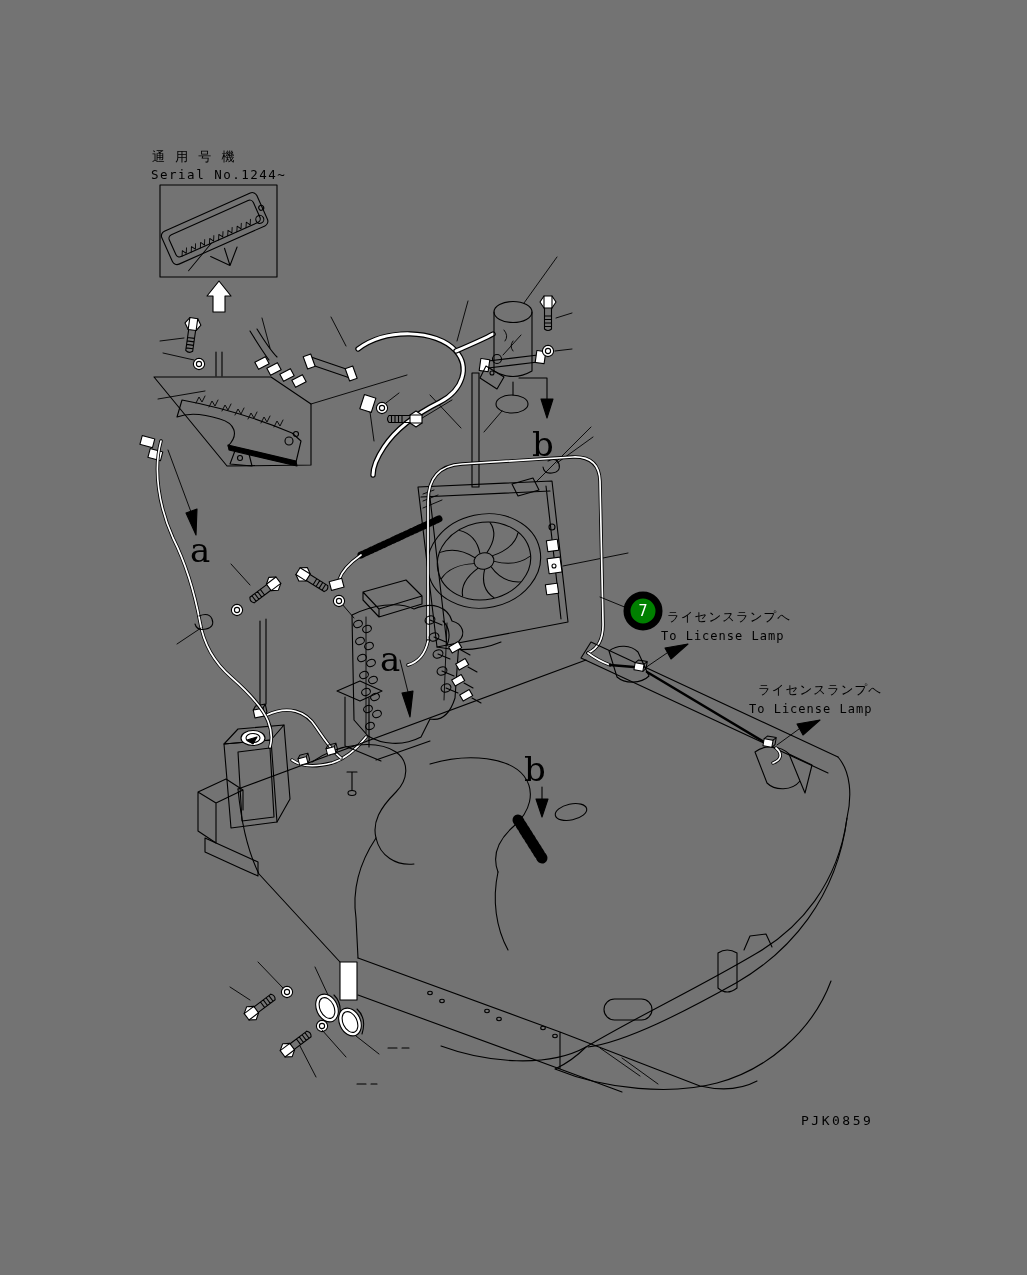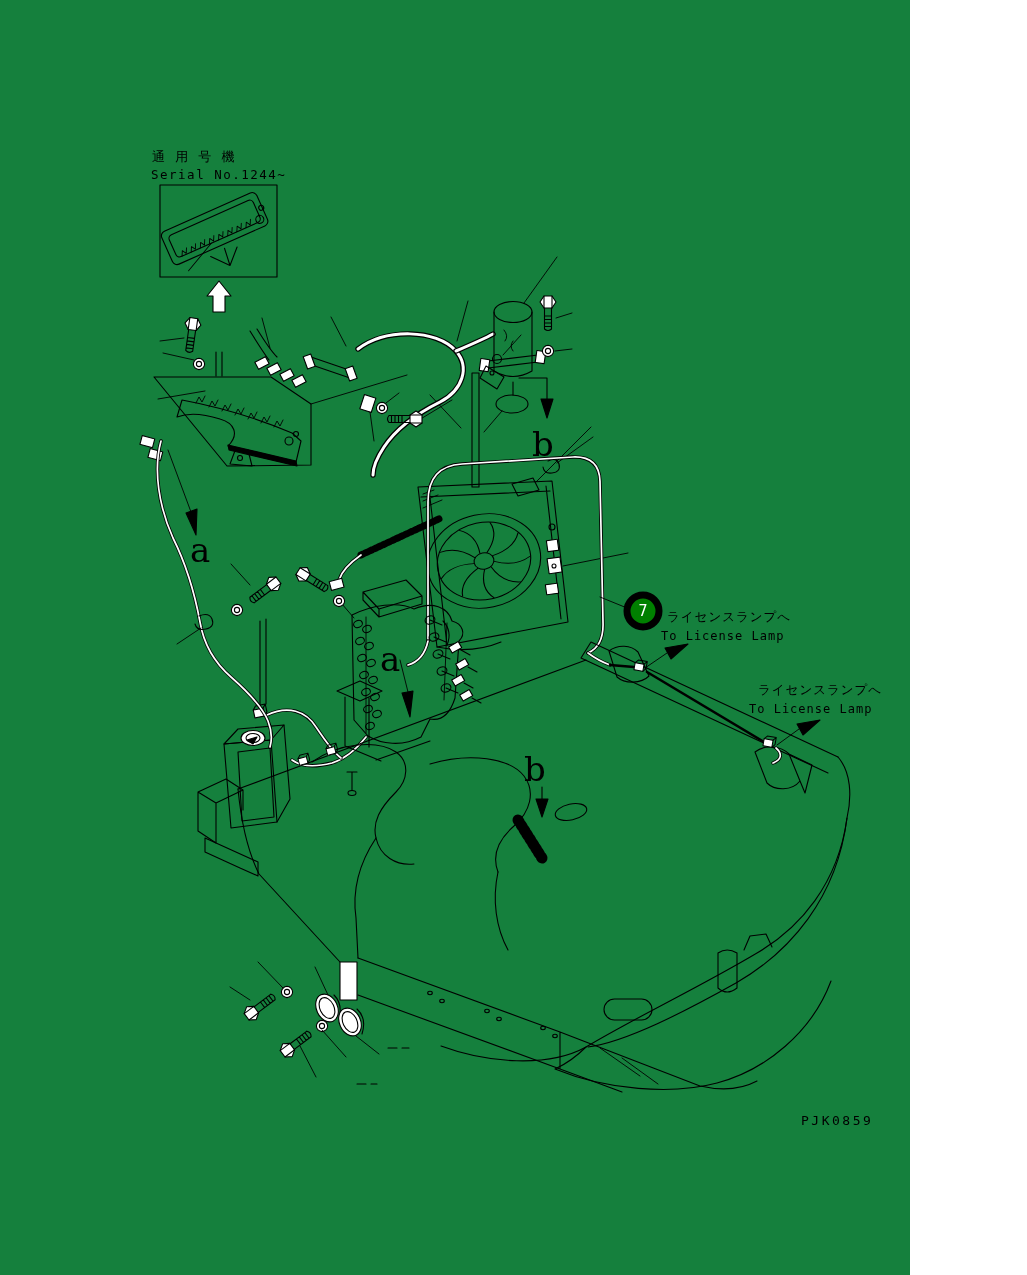--- a/index.html
+++ b/index.html
@@ -1,16 +1,16 @@
 <!DOCTYPE html>
 <html><head>
 <meta charset="utf-8">
 <style>
   html,body{margin:0;padding:0;background:#fff}
-  .canvas{position:relative;width:910px;height:1275px;background:#15803d;overflow:hidden}
+  .canvas{position:relative;width:1027px;height:1275px;background:#737373;overflow:hidden}
   svg{display:block}
   svg text{stroke:none;fill:#000}
   .jp-h{font:13px "DejaVu Sans",sans-serif;letter-spacing:3px}
   .ser{font:12.5px "DejaVu Sans Mono",monospace;letter-spacing:1.5px}
   .jp{font:12.5px "DejaVu Sans",sans-serif;letter-spacing:1px}
   .en{font:12px "DejaVu Sans Mono",monospace;letter-spacing:1px}
   .view{font:34px "DejaVu Serif",serif}
   .code{font:13px "DejaVu Sans Mono",monospace;letter-spacing:2.5px}
   .b7{font:15px "DejaVu Sans Mono",monospace;fill:#fff}
   .tA{stroke-width:5.4}.tAw{stroke:#fff;stroke-width:3}

